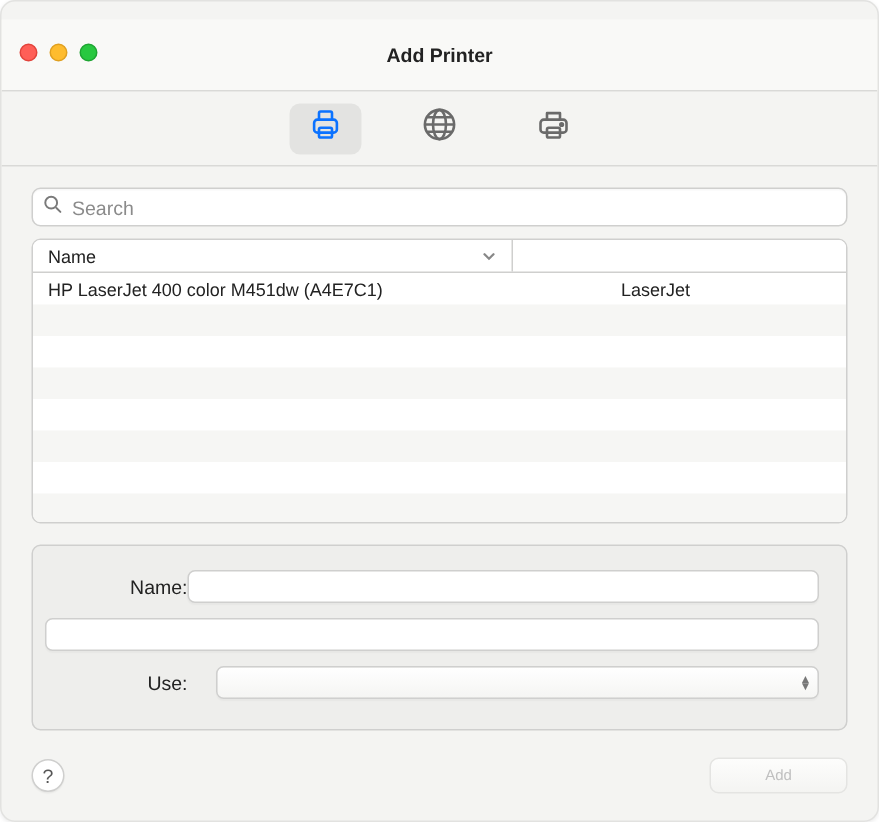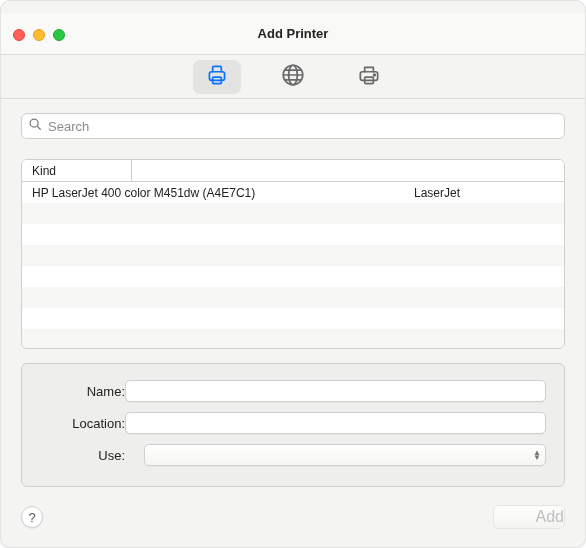--- a/index.html
+++ b/index.html
@@ -58,21 +58,21 @@
     color:#6a6a6a;
   }
   .tab-btn.active{background:#e3e3e1;color:var(--accent);}
   .tab-btn svg{width:26px;height:26px;}
   
   .body{flex:1;padding:14px 20px 18px 20px;display:flex;flex-direction:column;}
   .search{
     height:26px;border:1px solid var(--border2);border-radius:6px;
     background:var(--pane-bg);display:flex;align-items:center;
     padding:0 6px;box-shadow:inset 0 1px 1px rgba(0,0,0,0.03);
-    margin-bottom:20px;
+    margin-bottom:8px;
   }
   .search svg{width:14px;height:14px;color:var(--search-icon);flex:none;}
   .search input{
     flex:1;border:none;outline:none;font-size:13px;
     background:transparent;padding-left:6px;color:var(--text);
   }
   .search input::placeholder{color:var(--text-muted);}
   
   .table-wrap{
     border:1px solid var(--border2);border-radius:6px;overflow:hidden;
@@ -116,23 +116,23 @@
   }
   .fsel .stepper{color:#777;display:flex;flex-direction:column;line-height:5px;font-size:8px;}
   
   .footer{display:flex;align-items:center;justify-content:space-between;margin-top:18px;}
   .help{
     width:22px;height:22px;border-radius:50%;border:1px solid var(--border2);
     background:#fff;display:flex;align-items:center;justify-content:center;
     font-size:13px;color:#555;box-shadow:0 1px 1px rgba(0,0,0,0.05);
   }
   .add-btn{
-    width:72px;height:24px;border-radius:6px;border:1px solid #e4e4e2;
+    width:92px;height:24px;border-radius:6px;border:1px solid #e4e4e2;
     background:linear-gradient(#fdfdfc,#f4f4f2);color:var(--disabled);
-    font-size:16px;display:flex;align-items:center;justify-content:flex-end;
+    font-size:10px;display:flex;align-items:center;justify-content:center;
   }
 </style>
 </head>
 <body>
 
 <div class="window">
 
   <div class="titlebar">
     <div class="traffic">
       <div class="tl red"></div>
@@ -180,22 +180,27 @@
         <svg viewBox="0 0 16 16" fill="none" stroke="currentColor" stroke-width="1.5" stroke-linecap="round">
           <circle cx="7" cy="7" r="4.5"></circle>
             <path d="M11 11l3 3"></path>
         </svg>
       </span>
       <input type="text" placeholder="Search" style="">
     </div>
 
     <div class="table-wrap">
       <div class="thead">
-        <div class="th th-kind">
-          <span>Kind</span>
+        <div class="th th-name">
+          <span>Name</span>
+          <span class="sort-chevron">
+            <svg viewBox="0 0 10 10" fill="none" stroke="currentColor" stroke-width="1.5" stroke-linecap="round">
+                <path d="M2 3.5l3 3 3-3"></path>
+              </svg>
+          </span>
         </div>
         <div class="th th-last"></div>
       </div>
       <div class="tbody">
         <div class="row">
           <div class="cell cell-name">HP LaserJet 400 color M451dw (A4E7C1)</div>
           <div class="cell cell-kind">LaserJet</div>
         </div>
         <div class="row"></div>
         <div class="row"></div>
@@ -206,21 +211,20 @@
         <div class="row"></div>
       </div>
     </div>
 
     <div class="detail">
       <div class="frow">
         <div class="flabel">Name:</div>
         <input class="ffield" value="" style="">
       </div>
       <div class="frow">
-        <div class="flabel">Location:</div>
         <input class="ffield" value="" style="">
       </div>
       <div class="frow">
         <div class="flabel">Use:</div>
         <div class="fsel">
           <span></span>
           <span class="stepper">
             <span>▲</span>
               <span>▼</span>
           </span>

